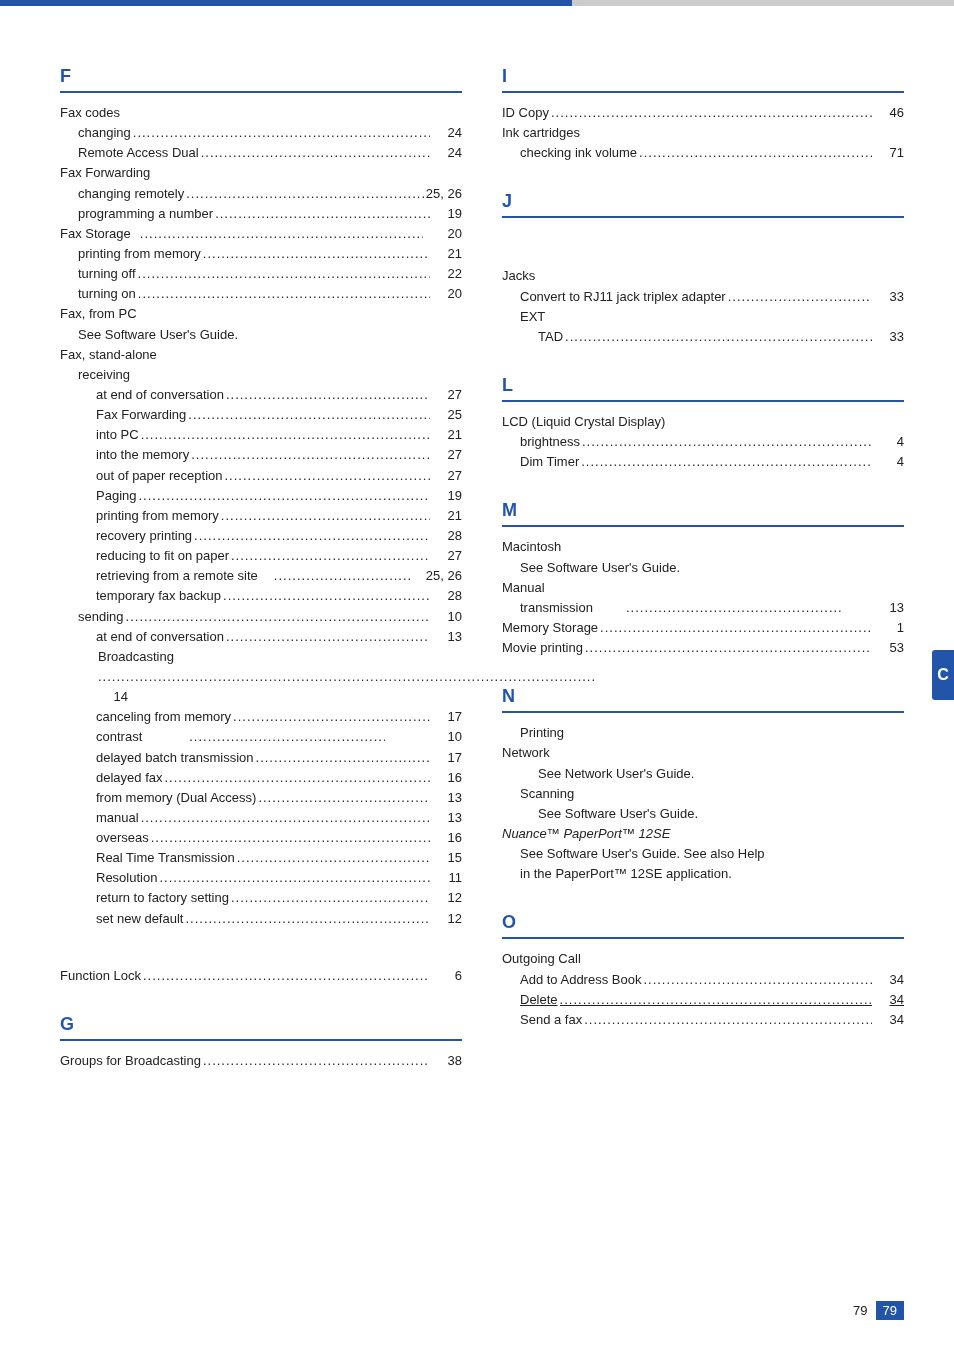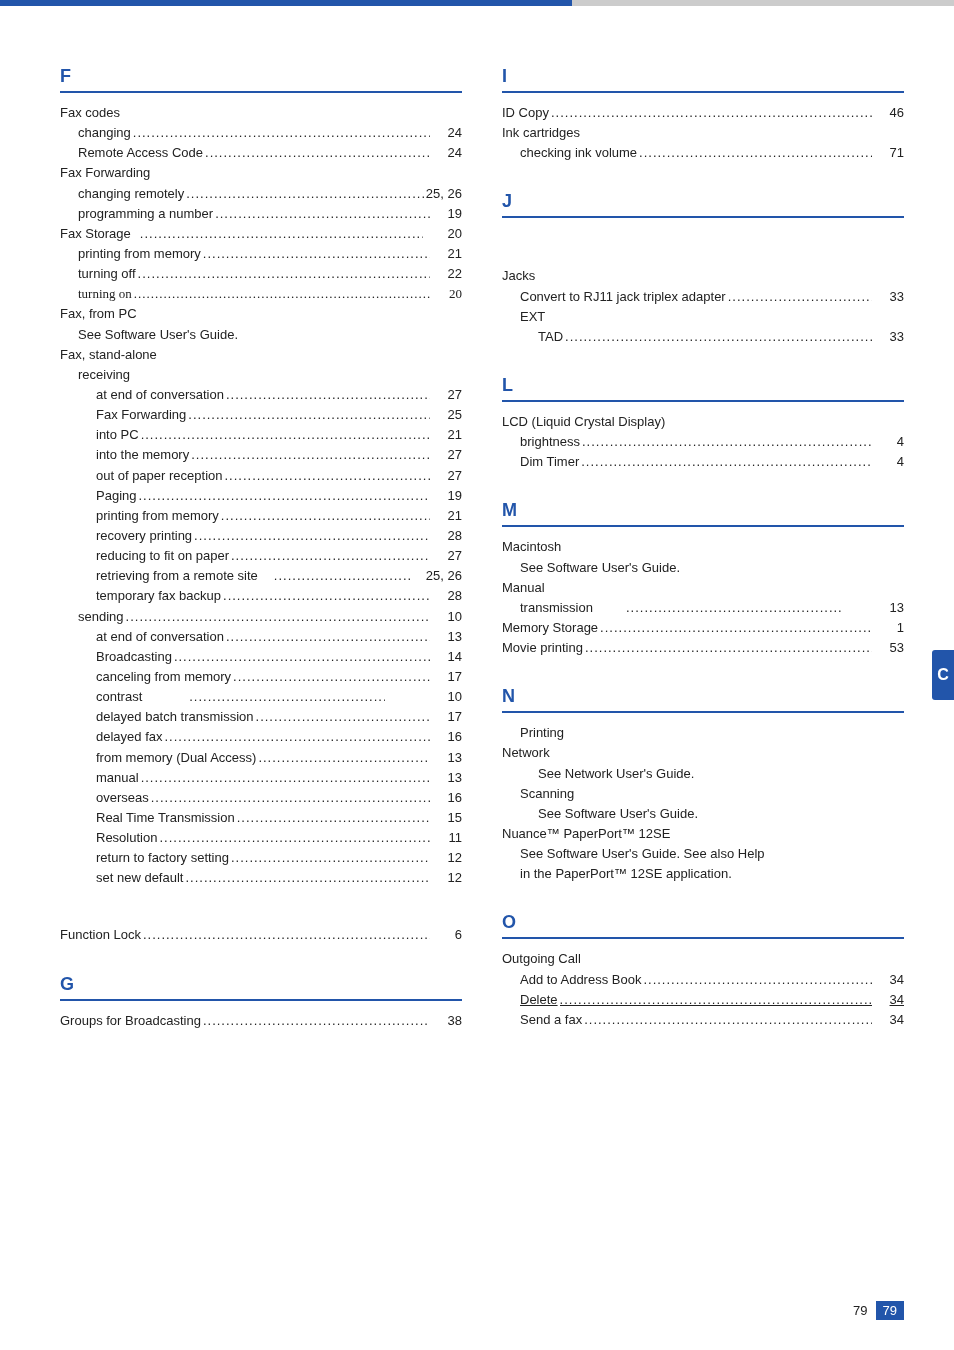--- a/index.html
+++ b/index.html
@@ -104,21 +104,21 @@
         <hr class="section-divider">
         <div class="index-row" style="padding-left: 0px;">
           <span class="index-label">Fax codes</span>
         </div>
         <div class="index-row" style="padding-left: 18px;">
           <span class="index-label">changing</span>
           <span style="flex: 1 1 0%; overflow: hidden; white-space: nowrap; letter-spacing: 1px; margin: 0px 2px;"> ............................................................................................................</span>
           <span class="index-page">24</span>
         </div>
         <div class="index-row" style="padding-left: 18px;">
-          <span class="index-label">Remote Access Code</span>
+          <span class="index-label">Remote Access Dual</span>
           <span style="flex: 1 1 0%; overflow: hidden; white-space: nowrap; letter-spacing: 1px; margin: 0px 2px;"> ............................................................................................................</span>
           <span class="index-page">24</span>
         </div>
         <div class="index-row" style="padding-left: 0px;">
           <span class="index-label">Fax Forwarding</span>
         </div>
         <div class="index-row" style="padding-left: 18px;">
           <span class="index-label">changing remotely</span>
           <span style="flex: 1 1 0%; overflow: hidden; white-space: nowrap; letter-spacing: 1px; margin: 0px 2px;"> ............................................................................................................</span>
           <span class="index-page">25, 26</span>
@@ -136,21 +136,21 @@
         <div class="index-row" style="padding-left: 18px;">
           <span class="index-label">printing from memory</span>
           <span style="flex: 1 1 0%; overflow: hidden; white-space: nowrap; letter-spacing: 1px; margin: 0px 2px;"> ............................................................................................................</span>
           <span class="index-page">21</span>
         </div>
         <div class="index-row" style="padding-left: 18px;">
           <span class="index-label">turning off</span>
           <span style="flex: 1 1 0%; overflow: hidden; white-space: nowrap; letter-spacing: 1px; margin: 0px 2px;"> ............................................................................................................</span>
           <span class="index-page">22</span>
         </div>
-        <div class="index-row" style="padding-left: 18px; font-family: Liberation Serif, serif;">
+        <div class="index-row" style="padding-left: 18px;">
           <span class="index-label">turning on</span>
           <span style="flex: 1 1 0%; overflow: hidden; white-space: nowrap; letter-spacing: 1px; margin: 0px 2px;"> ............................................................................................................</span>
           <span class="index-page">20</span>
         </div>
         <div class="index-row" style="padding-left: 0px;">
           <span class="index-label">Fax, from PC</span>
         </div>
         <div class="index-row" style="padding-left: 18px;">
           <span class="index-label">See Software User's Guide.</span>
         </div>
@@ -218,21 +218,21 @@
         <div class="index-row" style="padding-left: 18px;">
           <span class="index-label">sending</span>
           <span style="flex: 1 1 0%; overflow: hidden; white-space: nowrap; letter-spacing: 1px; margin: 0px 2px;"> ............................................................................................................</span>
           <span class="index-page">10</span>
         </div>
         <div class="index-row" style="padding-left: 36px;">
           <span class="index-label">at end of conversation</span>
           <span style="flex: 1 1 0%; overflow: hidden; white-space: nowrap; letter-spacing: 1px; margin: 0px 2px;"> ............................................................................................................</span>
           <span class="index-page">13</span>
         </div>
-        <div class="index-row" style="padding-left: 36px;">
+        <div class="index-row" style="padding-left: 36px; flex-direction: column;">
           <span class="index-label">Broadcasting</span>
           <span style="flex: 1 1 0%; overflow: hidden; white-space: nowrap; letter-spacing: 1px; margin: 0px 2px;"> ............................................................................................................</span>
           <span class="index-page">14</span>
         </div>
         <div class="index-row" style="padding-left: 36px;">
           <span class="index-label">canceling from memory</span>
           <span style="flex: 1 1 0%; overflow: hidden; white-space: nowrap; letter-spacing: 1px; margin: 0px 2px;"> ............................................................................................................</span>
           <span class="index-page">17</span>
         </div>
         <div class="index-row" style="padding-left: 36px; gap: 45px;">
@@ -396,21 +396,21 @@
         </div>
         <div class="index-row" style="padding-left: 36px;">
           <span class="index-label">See Network User's Guide.</span>
         </div>
         <div class="index-row" style="padding-left: 18px;">
           <span class="index-label">Scanning</span>
         </div>
         <div class="index-row" style="padding-left: 36px;">
           <span class="index-label">See Software User's Guide.</span>
         </div>
-        <div class="index-row" style="padding-left: 0px;">
+        <div class="index-row" style="padding-left: 0px; font-style: italic;">
           <span class="index-label">Nuance™ PaperPort™ 12SE</span>
         </div>
         <div class="index-row" style="padding-left: 18px;">
           <span class="index-label">See Software User's Guide. See also Help</span>
         </div>
         <div class="index-row" style="padding-left: 18px;">
           <span class="index-label">in the PaperPort™ 12SE application.</span>
         </div>
       </div>
       <div class="section">

